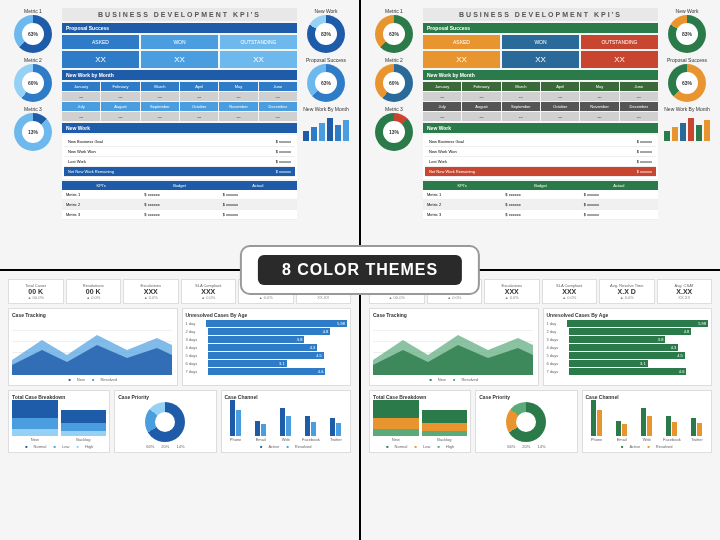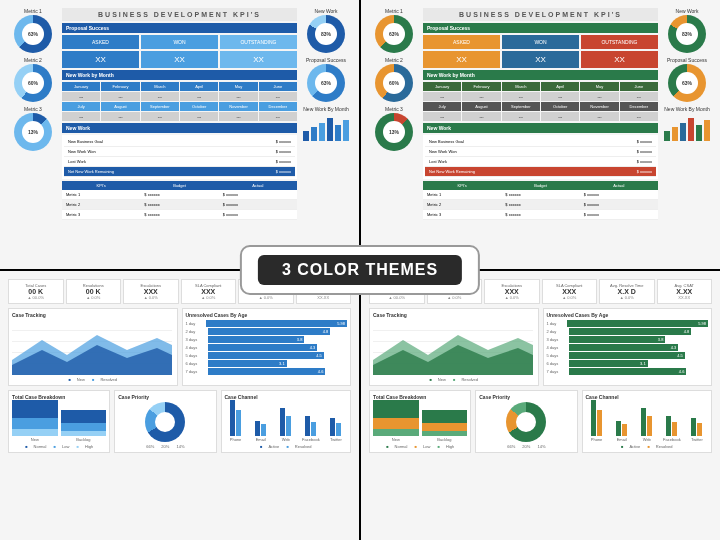--- a/index.html
+++ b/index.html
@@ -607,14 +607,14 @@
               <div class="vbar-lbl">Twitter</div>
             </div>
         </div>
         <div class="legend"><span style="color:#2a7a4a">■</span><span>Active</span> <span style="color:#e89530">■</span><span>Resolved</span></div>
       </div>
     </div>
   </div>
 </div>
 
 <div class="overlay">
-  <div class="overlay-inner">3 COLOR THEMES</div>
+  <div class="overlay-inner">8 COLOR THEMES</div>
 </div>
 
 </body></html>

